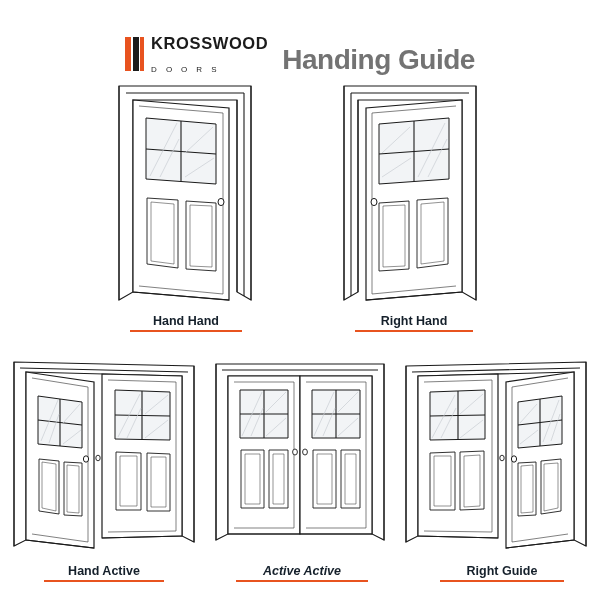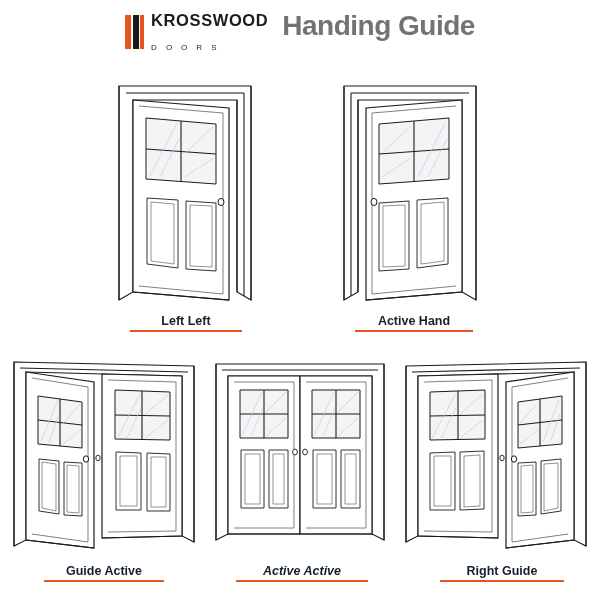--- a/index.html
+++ b/index.html
@@ -14,21 +14,21 @@
     width: 600px; height: 600px;
     background: #ffffff;
     overflow: hidden;
   }
 
   
   .header {
     position: absolute;
     top: 12px; left: 0; width: 600px; height: 62px;
     display: flex;
-    align-items: flex-start;
+    align-items: flex-end;
     justify-content: center;
   }
   .logo-wrap {
     display: flex;
     align-items: center;
     margin-right: 14px;
   }
   .logo-mark {
     position: relative;
     width: 20px; height: 34px;
@@ -145,21 +145,21 @@
       <polygon class="wood" points="42,120 73,122 73,190 42,186" stroke="#1b1b1b" stroke-width="0.9"></polygon>
       <polygon class="wood" points="81,123 111,125 111,193 81,191" stroke="#1b1b1b" stroke-width="0.9"></polygon>
       <polygon class="wood" points="46,124 69,126 69,186 46,183" stroke="#4a4a4a" stroke-width="0.6"></polygon>
       <polygon class="wood" points="85,127 107,128 107,189 85,188" stroke="#4a4a4a" stroke-width="0.6"></polygon>
 
       <ellipse cx="116" cy="124" rx="3" ry="3.6" stroke="#1b1b1b" stroke-width="1" fill="#ffffff"></ellipse>
 
       <polyline class="ln" points="28,214 124,222"></polyline>
     </svg>
     <div class="caption" style="left:25px; top:236px; width:112px;">
-      <span>Left Left</span>
+      <span>Hand Hand</span>
       <span class="rule"></span>
     </div>
   </div>
 
   <div class="panel" style="left:330px; top:78px; width:160px; height:230px;">
     <svg width="160" height="230" viewBox="0 0 160 230">
       <polygon class="frame" points="146,8 14,8 14,222 28,214 28,22 132,22 132,214 146,222" stroke="#1b1b1b" stroke-width="1.1"></polygon>
       <polyline class="ln" points="146,8 146,222"></polyline>
       <polyline class="ln" points="14,8 14,222"></polyline>
       <polyline class="ln" points="21,15 139,15"></polyline>
@@ -178,21 +178,21 @@
         <line x1="98" y1="99" x2="117" y2="61"></line>
       </g>
       <polygon class="wood" points="49,125 79,123 79,191 49,193" stroke="#1b1b1b" stroke-width="0.9"></polygon>
       <polygon class="wood" points="87,122 118,120 118,186 87,190" stroke="#1b1b1b" stroke-width="0.9"></polygon>
       <polygon class="wood" points="53,128 75,127 75,188 53,189" stroke="#4a4a4a" stroke-width="0.6"></polygon>
       <polygon class="wood" points="91,126 114,124 114,183 91,186" stroke="#4a4a4a" stroke-width="0.6"></polygon>
       <ellipse cx="44" cy="124" rx="3" ry="3.6" stroke="#1b1b1b" stroke-width="1" fill="#ffffff"></ellipse>
       <polyline class="ln" points="36,222 132,214"></polyline>
     </svg>
     <div class="caption" style="left:25px; top:236px; width:118px;">
-      <span>Active Hand</span>
+      <span>Right Hand</span>
       <span class="rule"></span>
     </div>
   </div>
 
   <div class="panel" style="left:6px; top:352px; width:196px; height:200px;">
     <svg width="196" height="200" viewBox="0 0 196 200">
 
       <polygon class="frame" points="8,10 188,14 188,190 176,184 176,24 20,20 20,188 8,194" stroke="#1b1b1b" stroke-width="1.1"></polygon>
       <polyline class="ln" points="8,10 8,194"></polyline>
       <polyline class="ln" points="188,14 188,190"></polyline>
@@ -228,21 +228,21 @@
       <polygon class="wood" points="33,107 53,109 53,162 33,159" stroke="#1b1b1b" stroke-width="0.9"></polygon>
       <polygon class="wood" points="58,110 76,111 76,164 58,163" stroke="#1b1b1b" stroke-width="0.9"></polygon>
       <polygon class="wood" points="36,110 50,112 50,159 36,156" stroke="#4a4a4a" stroke-width="0.6"></polygon>
       <polygon class="wood" points="61,113 73,114 73,161 61,160" stroke="#4a4a4a" stroke-width="0.6"></polygon>
       <ellipse cx="80" cy="107" rx="2.6" ry="3.2" stroke="#1b1b1b" stroke-width="1" fill="#ffffff"></ellipse>
       <ellipse cx="92" cy="106" rx="2.2" ry="2.8" stroke="#1b1b1b" stroke-width="0.9" fill="#ffffff"></ellipse>
       <polyline class="ln" points="20,188 88,196"></polyline>
       <polyline class="ln" points="96,186 176,184"></polyline>
     </svg>
     <div class="caption" style="left:38px; top:212px; width:120px;">
-      <span>Guide Active</span>
+      <span>Hand Active</span>
       <span class="rule"></span>
     </div>
   </div>
 
   <div class="panel" style="left:208px; top:352px; width:184px; height:200px;font-style:italic;">
     <svg width="184" height="200" viewBox="0 0 184 200">
       <polygon class="frame" points="8,12 176,12 176,188 164,182 164,24 20,24 20,182 8,188" stroke="#1b1b1b" stroke-width="1.1"></polygon>
       <polyline class="ln" points="8,12 8,188"></polyline>
       <polyline class="ln" points="176,12 176,188"></polyline>
       <polyline class="ln" points="14,18 170,18"></polyline>

